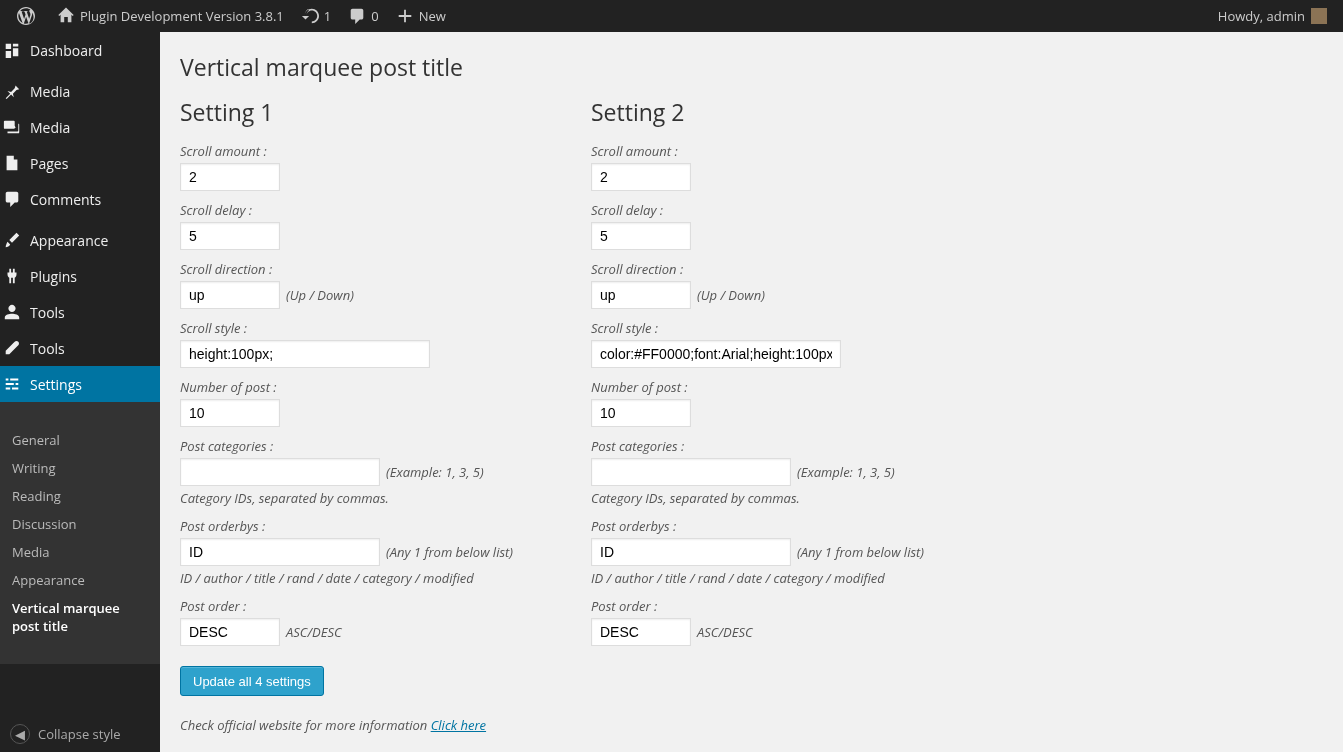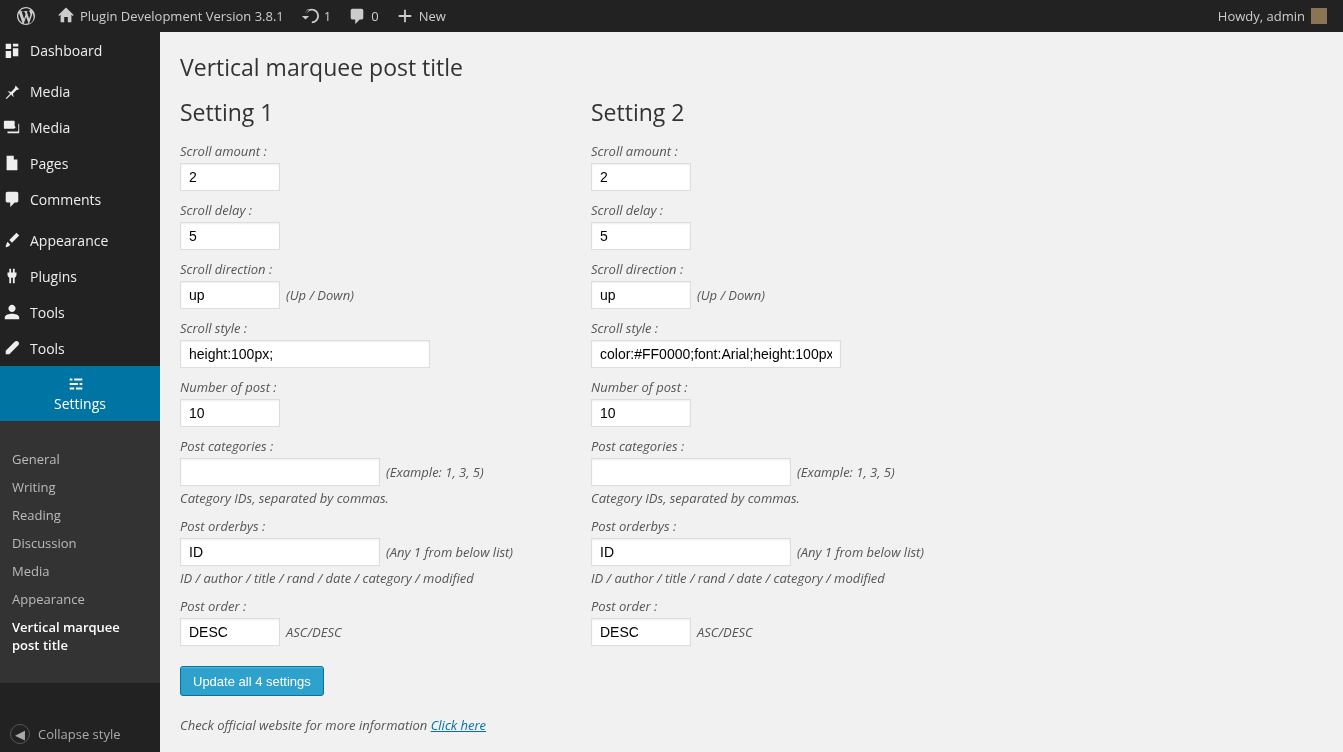--- a/index.html
+++ b/index.html
@@ -9,21 +9,21 @@
 .toolbar { height: 32px; background: #222; color: #ccc; display: flex; align-items: center; padding: 0 8px; font-size: 13px; }
 .toolbar a { color: #ccc; text-decoration: none; display: flex; align-items: center; padding: 0 8px; height: 32px; }
 .toolbar .icon { font-family: dashicons; font-size: 20px; width: 20px; height: 20px; display: inline-flex; align-items: center; justify-content: center; margin-right: 4px; }
 .toolbar-right { margin-left: auto; display: flex; align-items: center; }
 
 
 .sidebar { position: absolute; top: 32px; left: 0; bottom: 0; width: 160px; background: #222; color: #eee; }
 .menu-item { display: flex; align-items: center; padding: 8px 2px; color: #eee; text-decoration: none; font-size: 14px; cursor: pointer; }
 .menu-item .mi-icon { width: 20px; height: 20px; margin-right: 8px; display: inline-flex; align-items: center; justify-content: center; font-size: 18px; }
 .menu-sep { height: 5px; }
-.menu-item.current { background: #0074a2; color: #fff; position: relative; flex-direction: column; }
+.menu-item.current { background: #0074a2; color: #fff; position: relative; }
 .menu-item.current::after { content: ""; position: absolute; right: -8px; top: 50%; margin-top: -8px; border: 8px solid transparent; border-right-color: #f1f1f1; }
 .submenu { background: #333; padding: 24px 0; }
 .submenu a { display: block; padding: 5px 12px; color: #bbb; text-decoration: none; font-size: 13px; }
 .submenu a.current { color: #fff; font-weight: 600; }
 .collapse { position: absolute; bottom: 0; left: 0; right: 0; padding: 8px 10px; color: #aaa; display: flex; align-items: center; cursor: pointer; font-size: 13px; }
 .collapse .mi-icon { width: 20px; height: 20px; margin-right: 8px; border: 1px solid #555; border-radius: 50%; display: inline-flex; align-items: center; justify-content: center; font-size: 13px; }
 
 
 .content { margin-left: 160px; padding: 10px 20px 40px; min-height: calc(100vh - 32px); position: relative; }
 h1 { font-size: 23px; font-weight: 400; padding: 9px 0 4px; }

